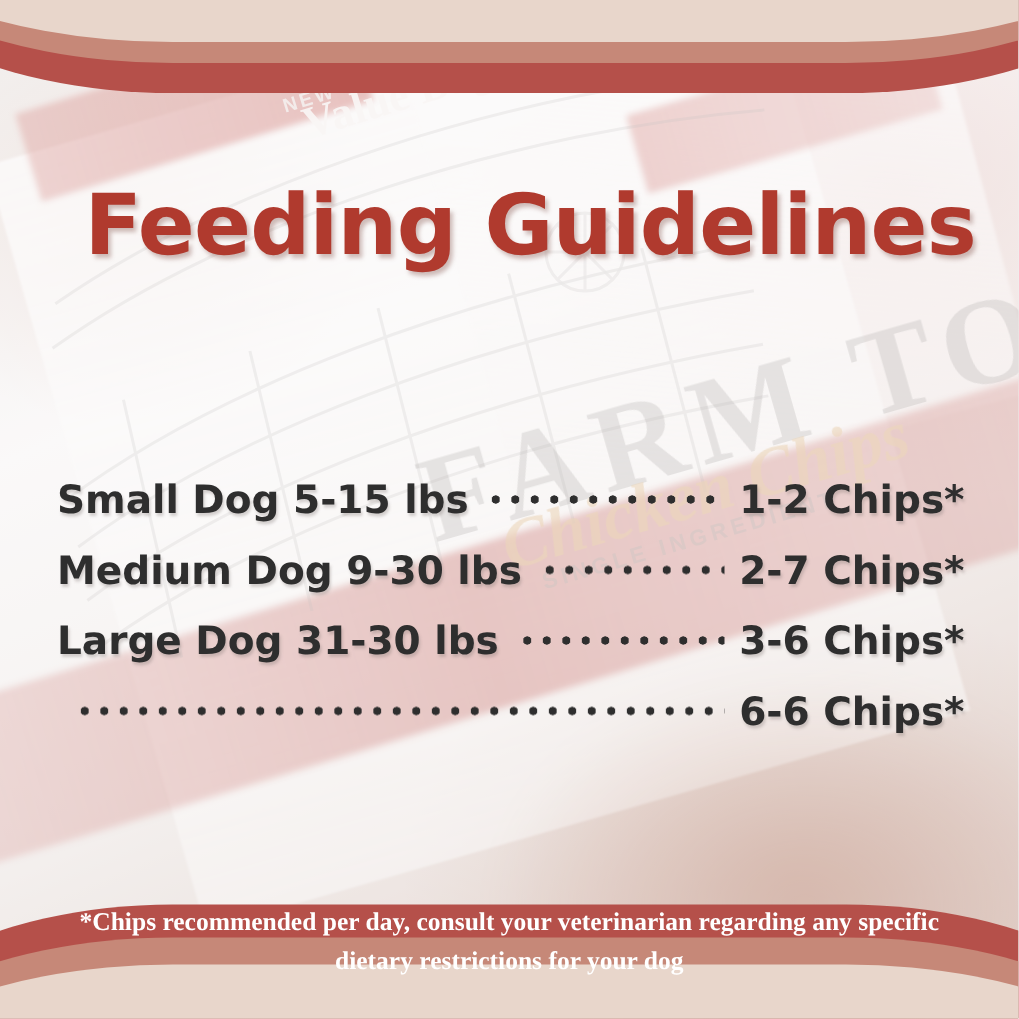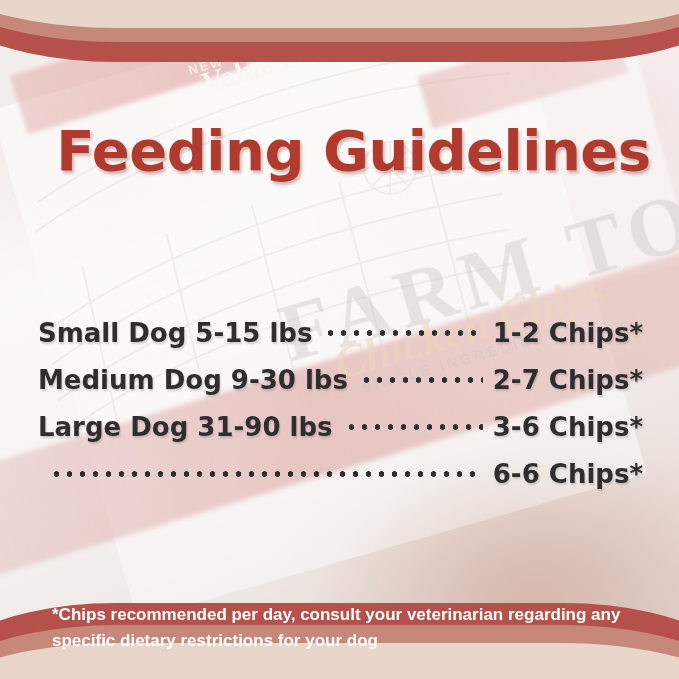--- a/index.html
+++ b/index.html
@@ -222,23 +222,23 @@
     background-repeat: repeat-x;
     background-position: left center;
   }
   .row .value { white-space: nowrap; }
 
   
   .footer {
     position: absolute;
     left: 0; right: 0;
     bottom: 26px;
-    text-align: left;
+    text-align: center;
     color: #ffffff;
-    font-family: Liberation Sans, sans-serif;
+    font-family: Liberation Serif, serif;
     font-weight: 700;
     font-size: 17px;
     line-height: 1.5;
     padding: 0 52px;
     box-sizing: border-box;
   }
 </style>
 </head>
 <body>
 
@@ -298,21 +298,21 @@
       <span class="value">1-2 Chips*</span>
     </div>
 
     <div class="row">
       <span class="label">Medium Dog 9-30 lbs</span>
       <span class="leader"></span>
       <span class="value">2-7 Chips*</span>
     </div>
 
     <div class="row">
-      <span class="label">Large Dog 31-90 lbs</span>
+      <span class="label">Large Dog 31-30 lbs</span>
       <span class="leader"></span>
       <span class="value">3-6 Chips*</span>
     </div>
 
     <div class="row">
       <span class="leader"></span>
       <span class="value">6-6 Chips*</span>
     </div>
 
   </div>

